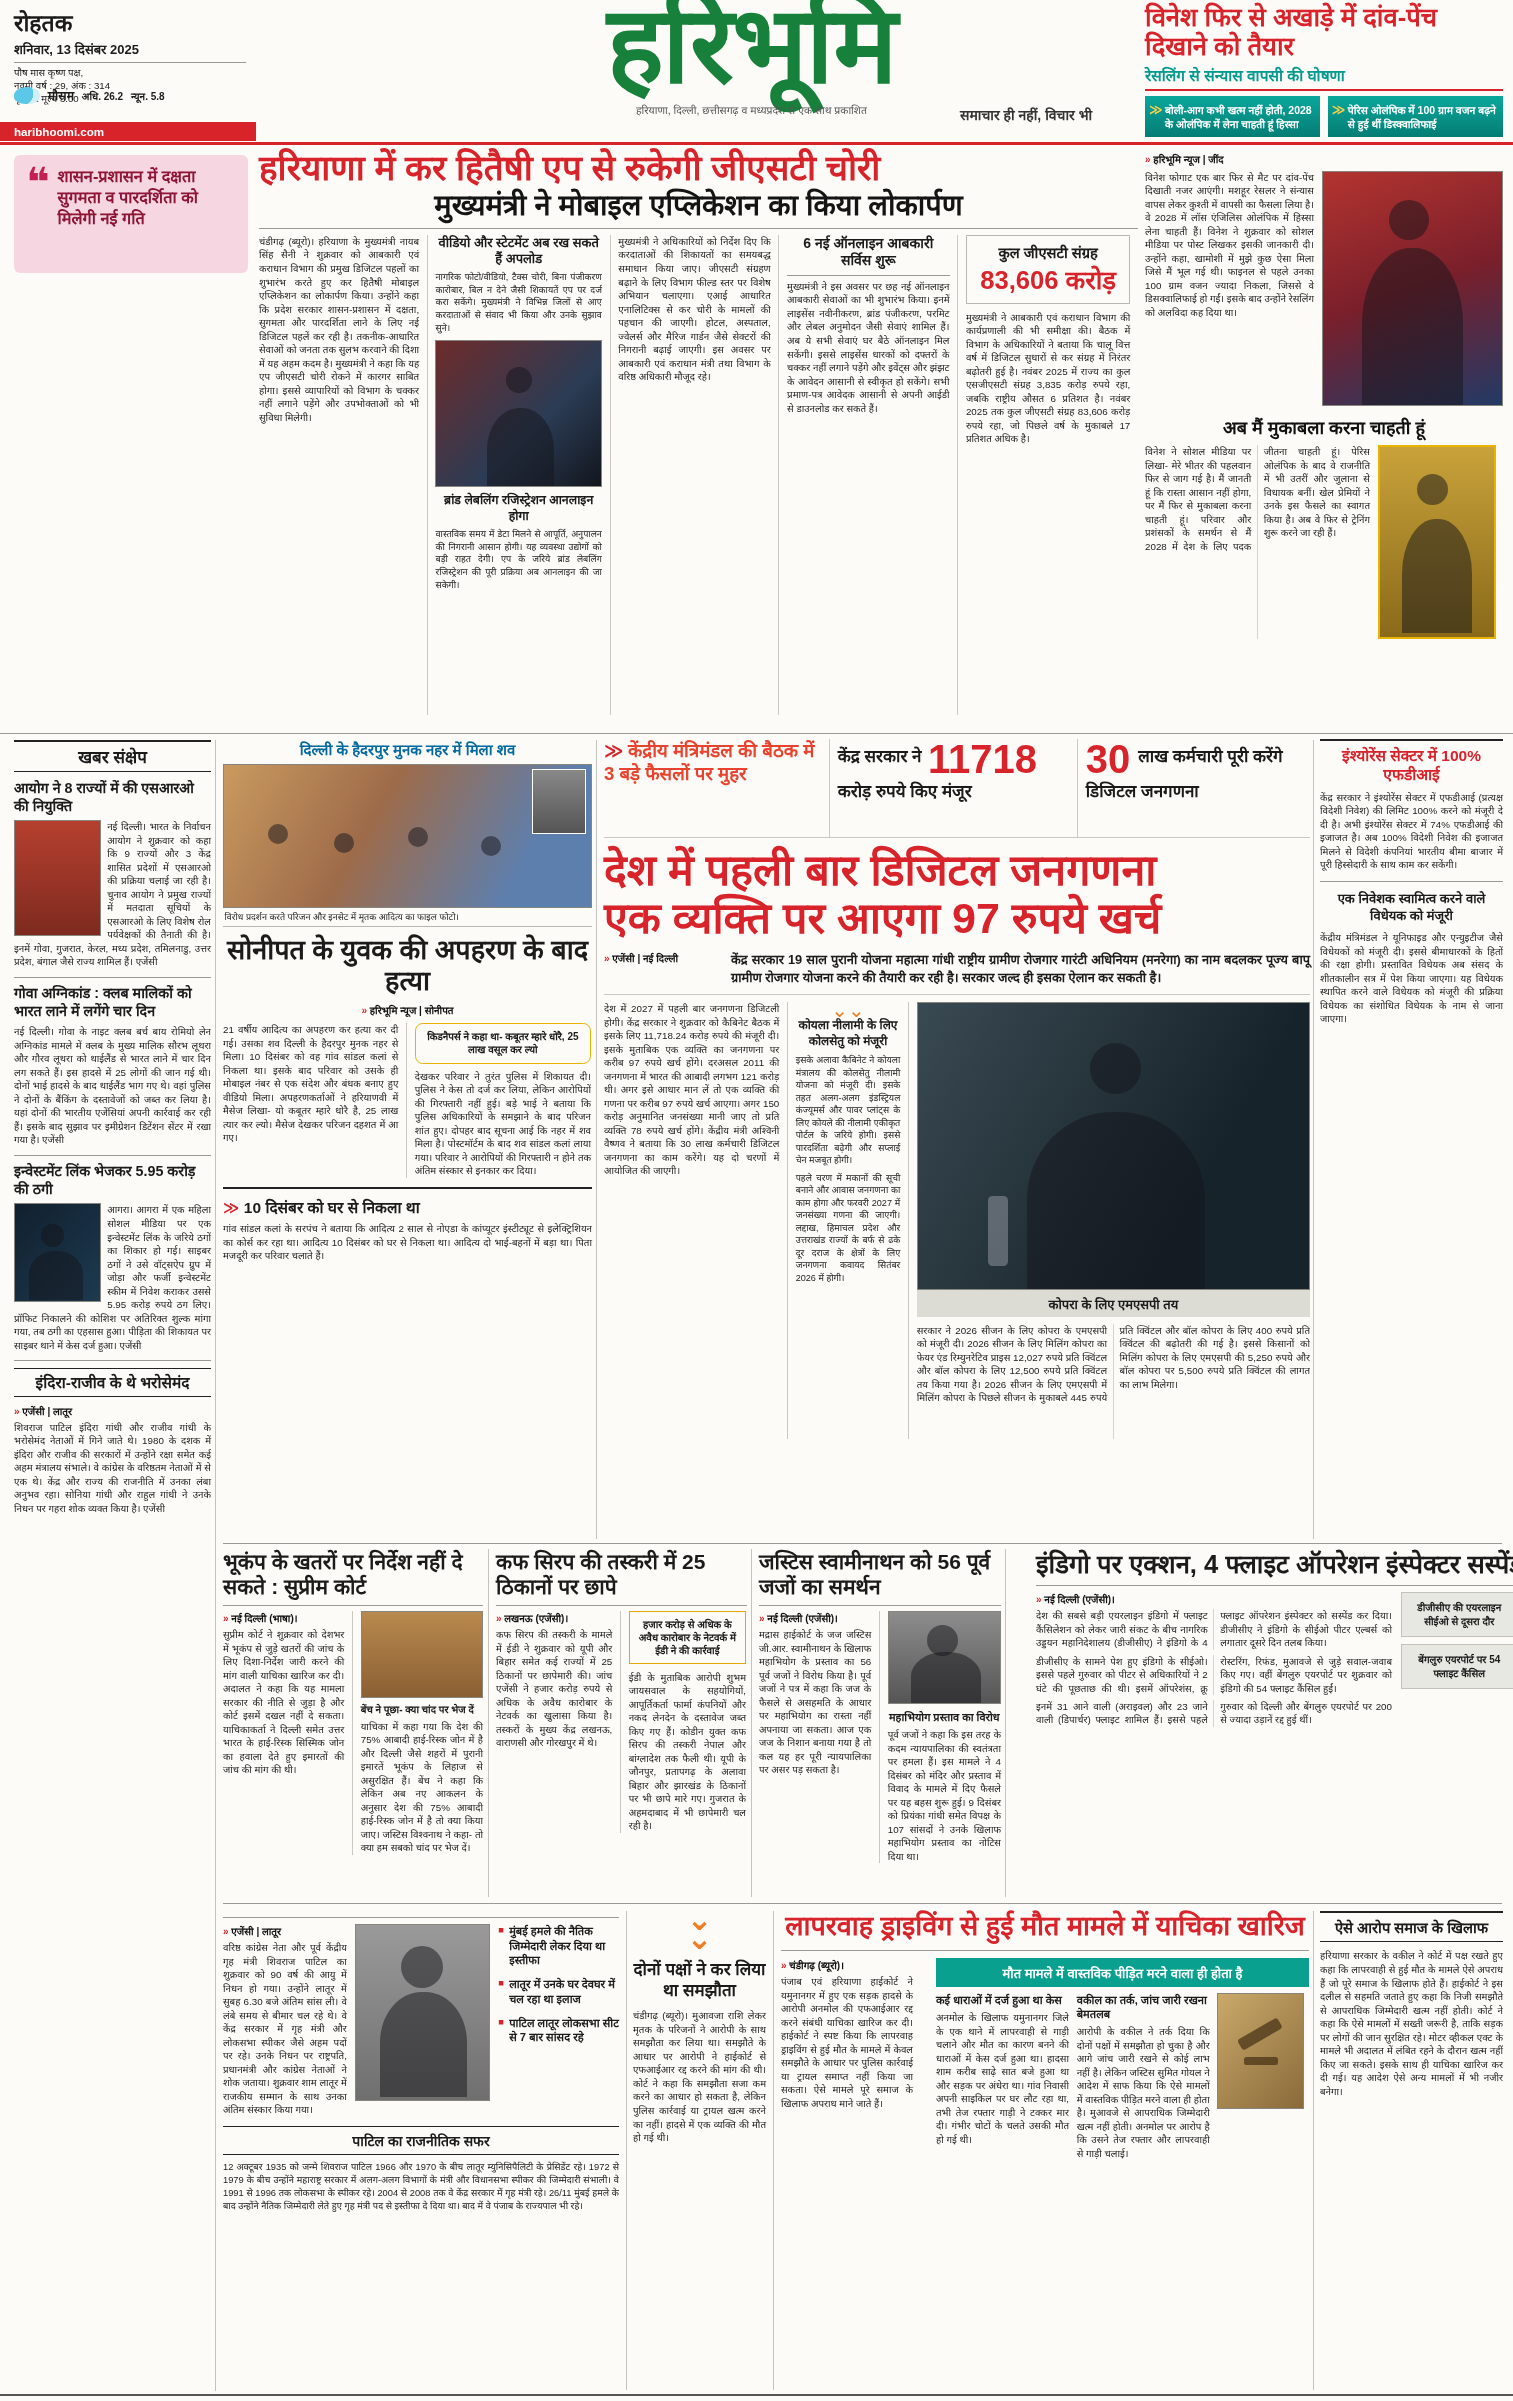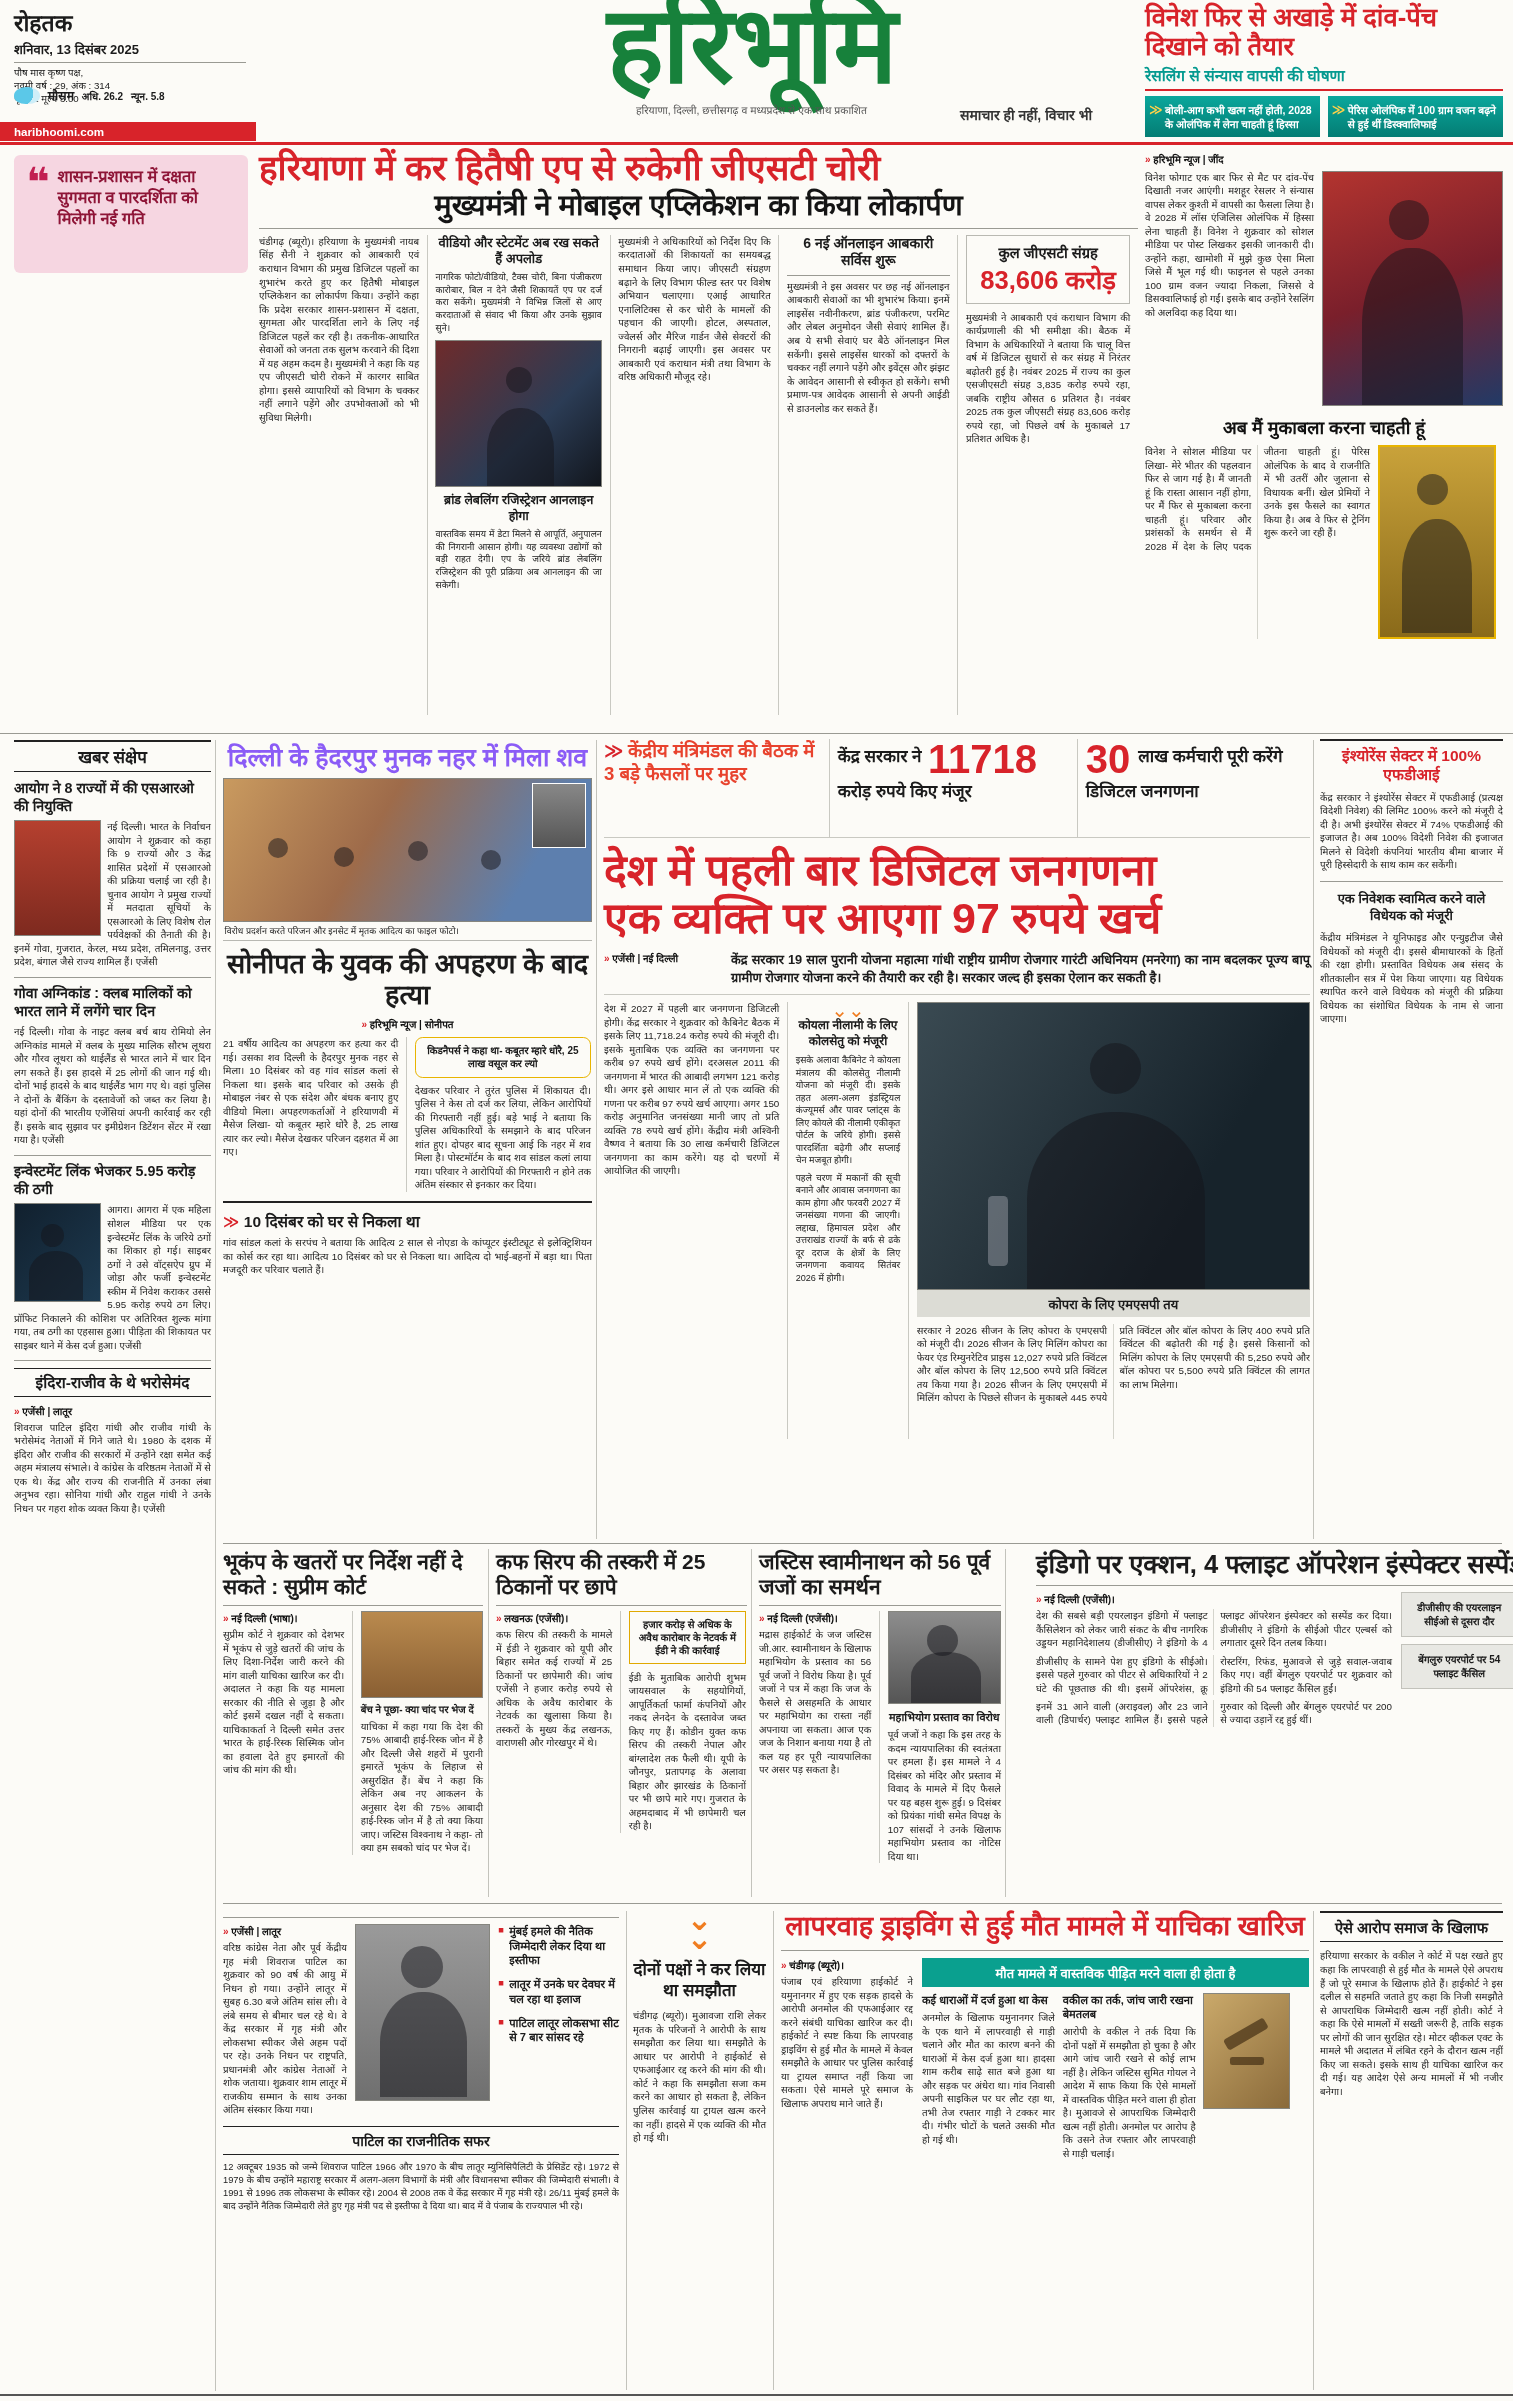--- a/index.html
+++ b/index.html
@@ -162,21 +162,21 @@
 
     <div>
       <div class="bh" style="font-size:15.5px;border-top:0.8px solid #222;border-bottom:0.8px solid #222;padding:3.9px 0;line-height:1.25">इंदिरा-राजीव के थे भरोसेमंद</div>
       <div class="byl" style="margin:6.2px 0 3.1px">एजेंसी | लातूर</div>
       <div class="bt">शिवराज पाटिल इंदिरा गांधी और राजीव गांधी के भरोसेमंद नेताओं में गिने जाते थे। 1980 के दशक में इंदिरा और राजीव की सरकारों में उन्होंने रक्षा समेत कई अहम मंत्रालय संभाले। वे कांग्रेस के वरिष्ठतम नेताओं में से एक थे। केंद्र और राज्य की राजनीति में उनका लंबा अनुभव रहा। सोनिया गांधी और राहुल गांधी ने उनके निधन पर गहरा शोक व्यक्त किया है। एजेंसी</div>
     </div>
   </aside>
   <div class="abs vr" style="left:215px;top:740px;height:1651px"></div>
 
   <section class="abs" style="left:223px;top:739px;width:369px;height:799px">
-    <div class="bh" style="font-size:25px;color:#8b5cf6">दिल्ली के हैदरपुर मुनक नहर में मिला शव</div>
+    <div class="bh" style="font-size:15px;color:#0369a1">दिल्ली के हैदरपुर मुनक नहर में मिला शव</div>
     <div class="ph" style="width:100%;height:144px;margin-top:4.6px;background:linear-gradient(120deg,#c99a5f,#9e6b4a 40%,#5d7fae 80%)">
       <div class="sil-head" style="left:12%;top:42%;width:20px;height:20px"></div>
       <div class="sil-head" style="left:30%;top:48%;width:20px;height:20px"></div>
       <div class="sil-head" style="left:50%;top:44%;width:20px;height:20px"></div>
       <div class="sil-head" style="left:70%;top:50%;width:20px;height:20px"></div>
       <div class="abs" style="right:4.6px;top:4.6px;width:54px;height:65px;border:1.5px solid #fff;background:linear-gradient(#888,#555)"></div>
     </div>
     <div class="cap">विरोध प्रदर्शन करते परिजन और इनसेट में मृतक आदित्य का फाइल फोटो।</div>
     <h2 class="bh" style="font-size:27px;line-height:1.15;margin-top:7.7px">सोनीपत के युवक की अपहरण के बाद हत्या</h2>
     <div class="byl" style="text-align:center;margin:6.2px 0">हरिभूमि न्यूज | सोनीपत</div>
@@ -353,21 +353,21 @@
   <section class="abs" style="left:633px;top:1911px;width:133px;height:479px">
     <div style="text-align:center;color:#f07d21;font-size:31px;line-height:.6;font-weight:bold">⌄<br>⌄</div>
     <div class="bh" style="font-size:17px;line-height:1.25;margin-top:11px">दोनों पक्षों ने कर लिया था समझौता</div>
     <div class="bt" style="margin-top:7.7px">चंडीगढ़ (ब्यूरो)। मुआवजा राशि लेकर मृतक के परिजनों ने आरोपी के साथ समझौता कर लिया था। समझौते के आधार पर आरोपी ने हाईकोर्ट से एफआईआर रद्द करने की मांग की थी। कोर्ट ने कहा कि समझौता सजा कम करने का आधार हो सकता है, लेकिन पुलिस कार्रवाई या ट्रायल खत्म करने का नहीं। हादसे में एक व्यक्ति की मौत हो गई थी।</div>
   </section>
   <div class="abs vr" style="left:773px;top:1911px;height:479px"></div>
 
   <section class="abs" style="left:781px;top:1911px;width:528px;height:479px">
     <h1 class="bh" style="font-size:27px;color:#d8232a;line-height:1.15">लापरवाह ड्राइविंग से हुई मौत मामले में याचिका खारिज</h1>
     <div class="hrl" style="margin:7.7px 0"></div>
-    <div class="flex" style="gap:9px">
+    <div class="flex" style="gap:23px">
       <div style="width:132px">
         <span class="byl">चंडीगढ़ (ब्यूरो)।</span>
         <div class="bt" style="margin-top:3.1px">पंजाब एवं हरियाणा हाईकोर्ट ने यमुनानगर में हुए एक सड़क हादसे के आरोपी अनमोल की एफआईआर रद्द करने संबंधी याचिका खारिज कर दी। हाईकोर्ट ने स्पष्ट किया कि लापरवाह ड्राइविंग से हुई मौत के मामले में केवल समझौते के आधार पर पुलिस कार्रवाई या ट्रायल समाप्त नहीं किया जा सकता। ऐसे मामले पूरे समाज के खिलाफ अपराध माने जाते हैं।</div>
       </div>
       <div style="flex:1">
         <div style="background:#0aa08f;color:#fff;font-weight:bold;font-size:13px;text-align:center;padding:5.4px 3.1px">मौत मामले में वास्तविक पीड़ित मरने वाला ही होता है</div>
         <div class="flex" style="gap:7.7px;margin-top:6.2px">
           <div style="width:133px">
             <div style="font-weight:bold;font-size:11.2px;line-height:1.25">कई धाराओं में दर्ज हुआ था केस</div>
             <div class="bt" style="margin-top:3.9px">अनमोल के खिलाफ यमुनानगर जिले के एक थाने में लापरवाही से गाड़ी चलाने और मौत का कारण बनने की धाराओं में केस दर्ज हुआ था। हादसा शाम करीब साढ़े सात बजे हुआ था और सड़क पर अंधेरा था। गांव निवासी अपनी साइकिल पर घर लौट रहा था, तभी तेज रफ्तार गाड़ी ने टक्कर मार दी। गंभीर चोटों के चलते उसकी मौत हो गई थी।</div>

